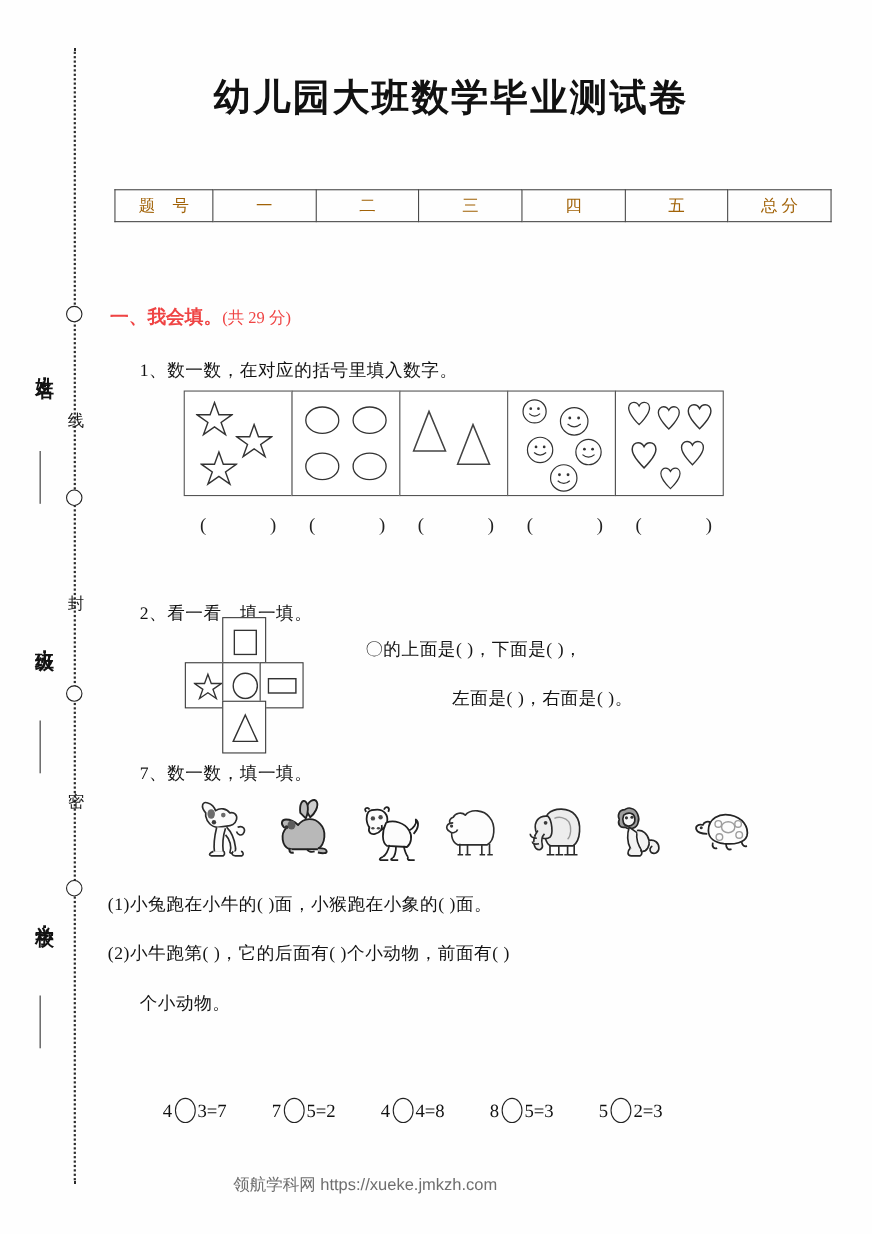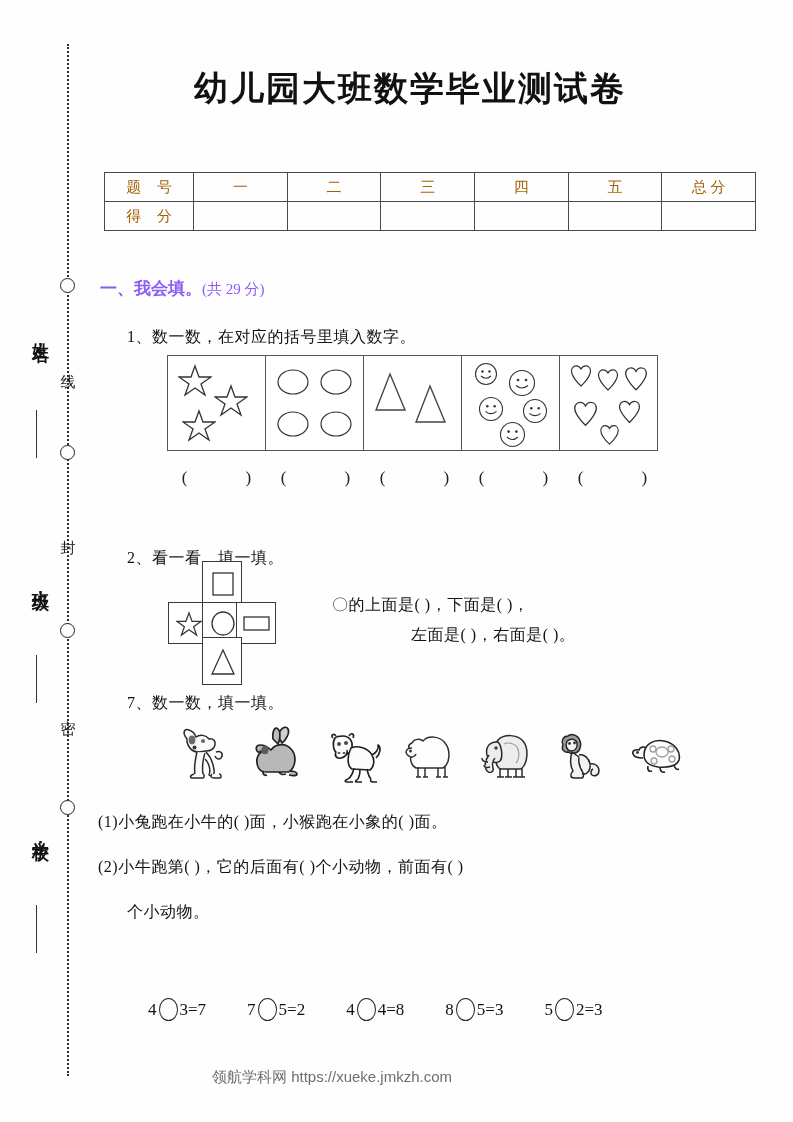--- a/index.html
+++ b/index.html
@@ -107,21 +107,21 @@
     color: #a16207;
     padding: 0;
   }
   .score-table .rowhead { width: 88px; letter-spacing: 6px; text-indent: 6px; }
 
   
   .sec-title {
     position: absolute;
     font-size: 17px;
     font-weight: bold;
-    color: #8b5cf6;
+    color: #ef4444;
   }
   .sec-title .pts {
     font-weight: normal;
     font-size: 15px;
   }
   .q-line {
     position: absolute;
     font-size: 16px;
     color: #131313;
     letter-spacing: 0.5px;
@@ -265,29 +265,20 @@
     <tbody>
         <tr>
       <td class="rowhead">题 号</td>
       <td>一</td>
       <td>二</td>
       <td>三</td>
       <td>四</td>
       <td>五</td>
       <td>总 分</td>
     </tr>
-    <tr>
-      <td class="rowhead">得 分</td>
-      <td></td>
-      <td></td>
-      <td></td>
-      <td></td>
-      <td></td>
-      <td></td>
-    </tr>
   </tbody>
     </table>
 
   <div class="sec-title" style="left:100px; top:277px;">
     <span>一、我会填。</span><span class="pts">(共 29 分)</span>
   </div>
 
   <div class="q-line" style="left:127px; top:327px;">1、数一数，在对应的括号里填入数字。</div>
 
   <div class="count-row">
@@ -469,21 +460,21 @@
 
     <div class="cell" style="left:34px; top:76px; width:40px; height:48px;">
       <div style="left:7px; top:10px;">
         <svg width="26" height="28">
             <polygon points="13,2 24,26 2,26" fill="none" stroke="#333" stroke-width="1.3"></polygon>
           </svg>
       </div>
     </div>
   </div>
 
-  <div class="q-line" style="left:332px; top:595px;">〇的上面是(          )，下面是(            )，</div>
+  <div class="q-line" style="left:332px; top:580px;">〇的上面是(          )，下面是(            )，</div>
   <div class="q-line" style="left:370px; top:625px;margin-left:41px;">左面是(          )，右面是(            )。</div>
 
   <div class="q-line" style="left:127px; top:693px;">7、数一数，填一填。</div>
 
   <div class="animal-row">
 
     <div class="animal">
       <svg viewBox="0 0 62 62" width="62" height="62">
         <g fill="#fbfbfb" stroke="#2b2b2b" stroke-width="1.5" stroke-linejoin="round">
           <path d="M17 17 C12 11 14 6 19 8 C22 9 25 12 26 15 C30 12 36 13 39 17 C43 16 46 19 45 23 C44 27 40 29 36 29 L28 30 C22 30 18 25 17 20 Z"></path>

